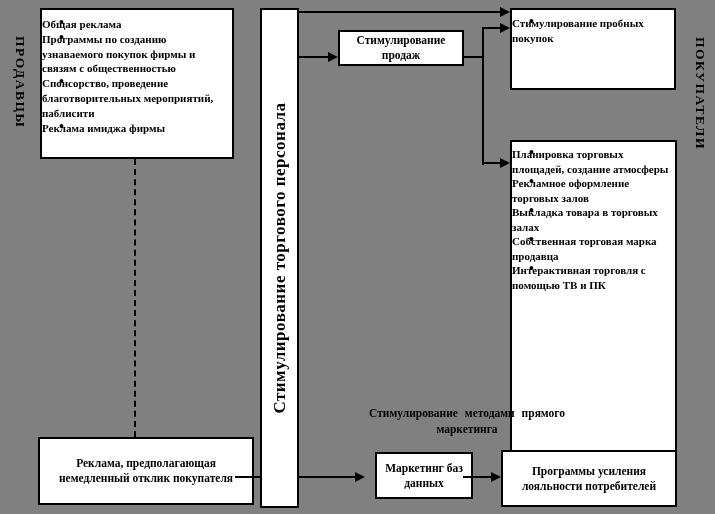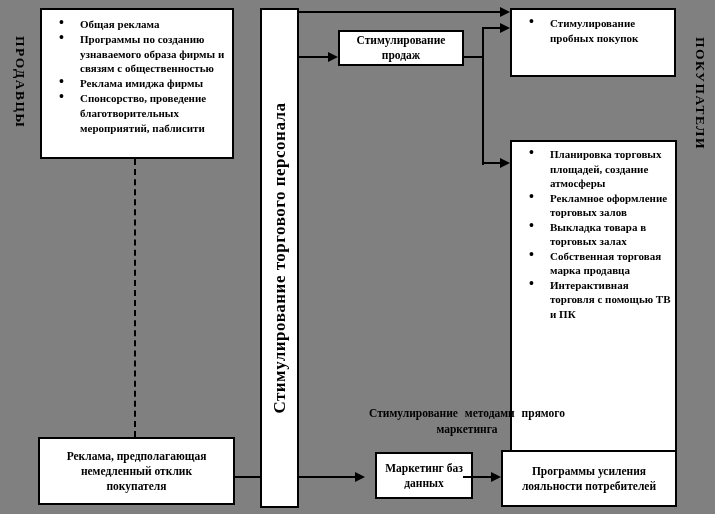--- a/index.html
+++ b/index.html
@@ -2,21 +2,21 @@
 <html><head>
 <meta charset="utf-8">
 <style>
   html,body{margin:0;padding:0;background:#808080;}
   .canvas{
     position:relative;width:715px;height:514px;background:#808080;
     font-family:"Liberation Serif",serif;color:#000;overflow:hidden;
   }
   .box{position:absolute;background:#fff;border:2px solid #000;box-sizing:border-box;}
   .bullets{list-style:none;margin:0;padding:0;font-weight:bold;font-size:11px;line-height:14.8px;}
-  .bullets li{position:relative;padding-left:38px;margin:0 4px 0 0;}
+  .bullets li{position:relative;margin:0 4px 0 0;}
   .bullets li::before{content:"\2022";position:absolute;left:17px;top:-1px;font-size:14px;}
   .tight .bullets{line-height:14.5px;}
   .center-text{display:flex;align-items:center;justify-content:center;text-align:center;
     font-weight:bold;font-size:11.5px;line-height:15px;padding:2px;}
   .rot-ccw{transform:rotate(-90deg);white-space:nowrap;font-weight:bold;font-size:17px;letter-spacing:.5px;}
   .vlabel{position:absolute;transform-origin:top left;transform:rotate(90deg);
     font-weight:bold;font-size:13.5px;letter-spacing:1.5px;white-space:nowrap;}
   .line{position:absolute;background:#000;}
   .arrow-r{position:absolute;width:0;height:0;border-top:5px solid transparent;
     border-bottom:5px solid transparent;border-left:10px solid #000;}
@@ -27,52 +27,52 @@
 <body>
 
 <div class="canvas">
 
   <div class="vlabel" style="left:28px;top:36px;">ПРОДАВЦЫ</div>
   <div class="vlabel" style="left:708px;top:37px;">ПОКУПАТЕЛИ</div>
 
   <div class="box" style="left:40px;top:8px;width:194px;height:151px;padding:7px 0 0 0;">
     <ul class="bullets">
       <li>Общая реклама</li>
-      <li>Программы по созданию узнаваемого образа фирмы и связям с общественностью</li>
+      <li>Программы по созданию узнаваемого покупок фирмы и связям с общественностью</li>
+      <li>Спонсорство, проведение благотворительных мероприятий, паблисити</li>
       <li>Реклама имиджа фирмы</li>
-      <li>Спонсорство, проведение благотворительных мероприятий, паблисити</li>
     </ul>
   </div>
 
   <div class="box" style="left:260px;top:8px;width:39px;height:500px;display:flex;align-items:center;justify-content:center;">
     <span class="rot-ccw">Стимулирование торгового персонала</span>
   </div>
 
   <div class="box center-text" style="left:338px;top:30px;width:126px;height:36px;">Стимулирование продаж</div>
 
-  <div class="box" style="left:510px;top:8px;width:166px;height:69px;padding:6px 0 0 0;">
+  <div class="box" style="left:510px;top:8px;width:166px;height:82px;padding:6px 0 0 0;">
     <ul class="bullets">
       <li>Стимулирование пробных покупок</li>
     </ul>
   </div>
 
 
   <div class="box tight" style="left:510px;top:140px;width:167px;height:316px;padding:5px 0 0 0;">
     <ul class="bullets" style="line-height:14.5px;">
       <li>Планировка торговых площадей, создание атмосферы</li>
       <li>Рекламное оформление торговых залов</li>
       <li>Выкладка товара в торговых залах</li>
       <li>Собственная торговая марка продавца</li>
       <li>Интерактивная торговля с помощью ТВ и ПК</li>
     </ul>
   </div>
 
   <div class="glabel" style="left:338px;top:406px;width:258px;text-align:center;word-spacing:4px;">Стимулирование методами прямого маркетинга</div>
 
-  <div class="box center-text" style="left:38px;top:437px;width:197px;height:68px;padding:2px 10px;">Реклама, предполагающая немедленный отклик покупателя</div>
+  <div class="box center-text" style="left:38px;top:437px;width:216px;height:68px;padding:2px 10px;">Реклама, предполагающая немедленный отклик покупателя</div>
 
   <div class="box center-text" style="left:375px;top:452px;width:98px;height:47px;text-align:center;">Маркетинг баз данных</div>
 
   <div class="box center-text" style="left:501px;top:450px;width:176px;height:57px;">Программы усиления лояльности потребителей</div>
 
   <div class="line" style="left:299px;top:11px;width:202px;height:2px;"></div>
   <div class="arrow-r" style="left:500px;top:7px;"></div>
 
   <div class="line" style="left:299px;top:56px;width:30px;height:2px;"></div>
   <div class="arrow-r" style="left:328px;top:52px;"></div>

